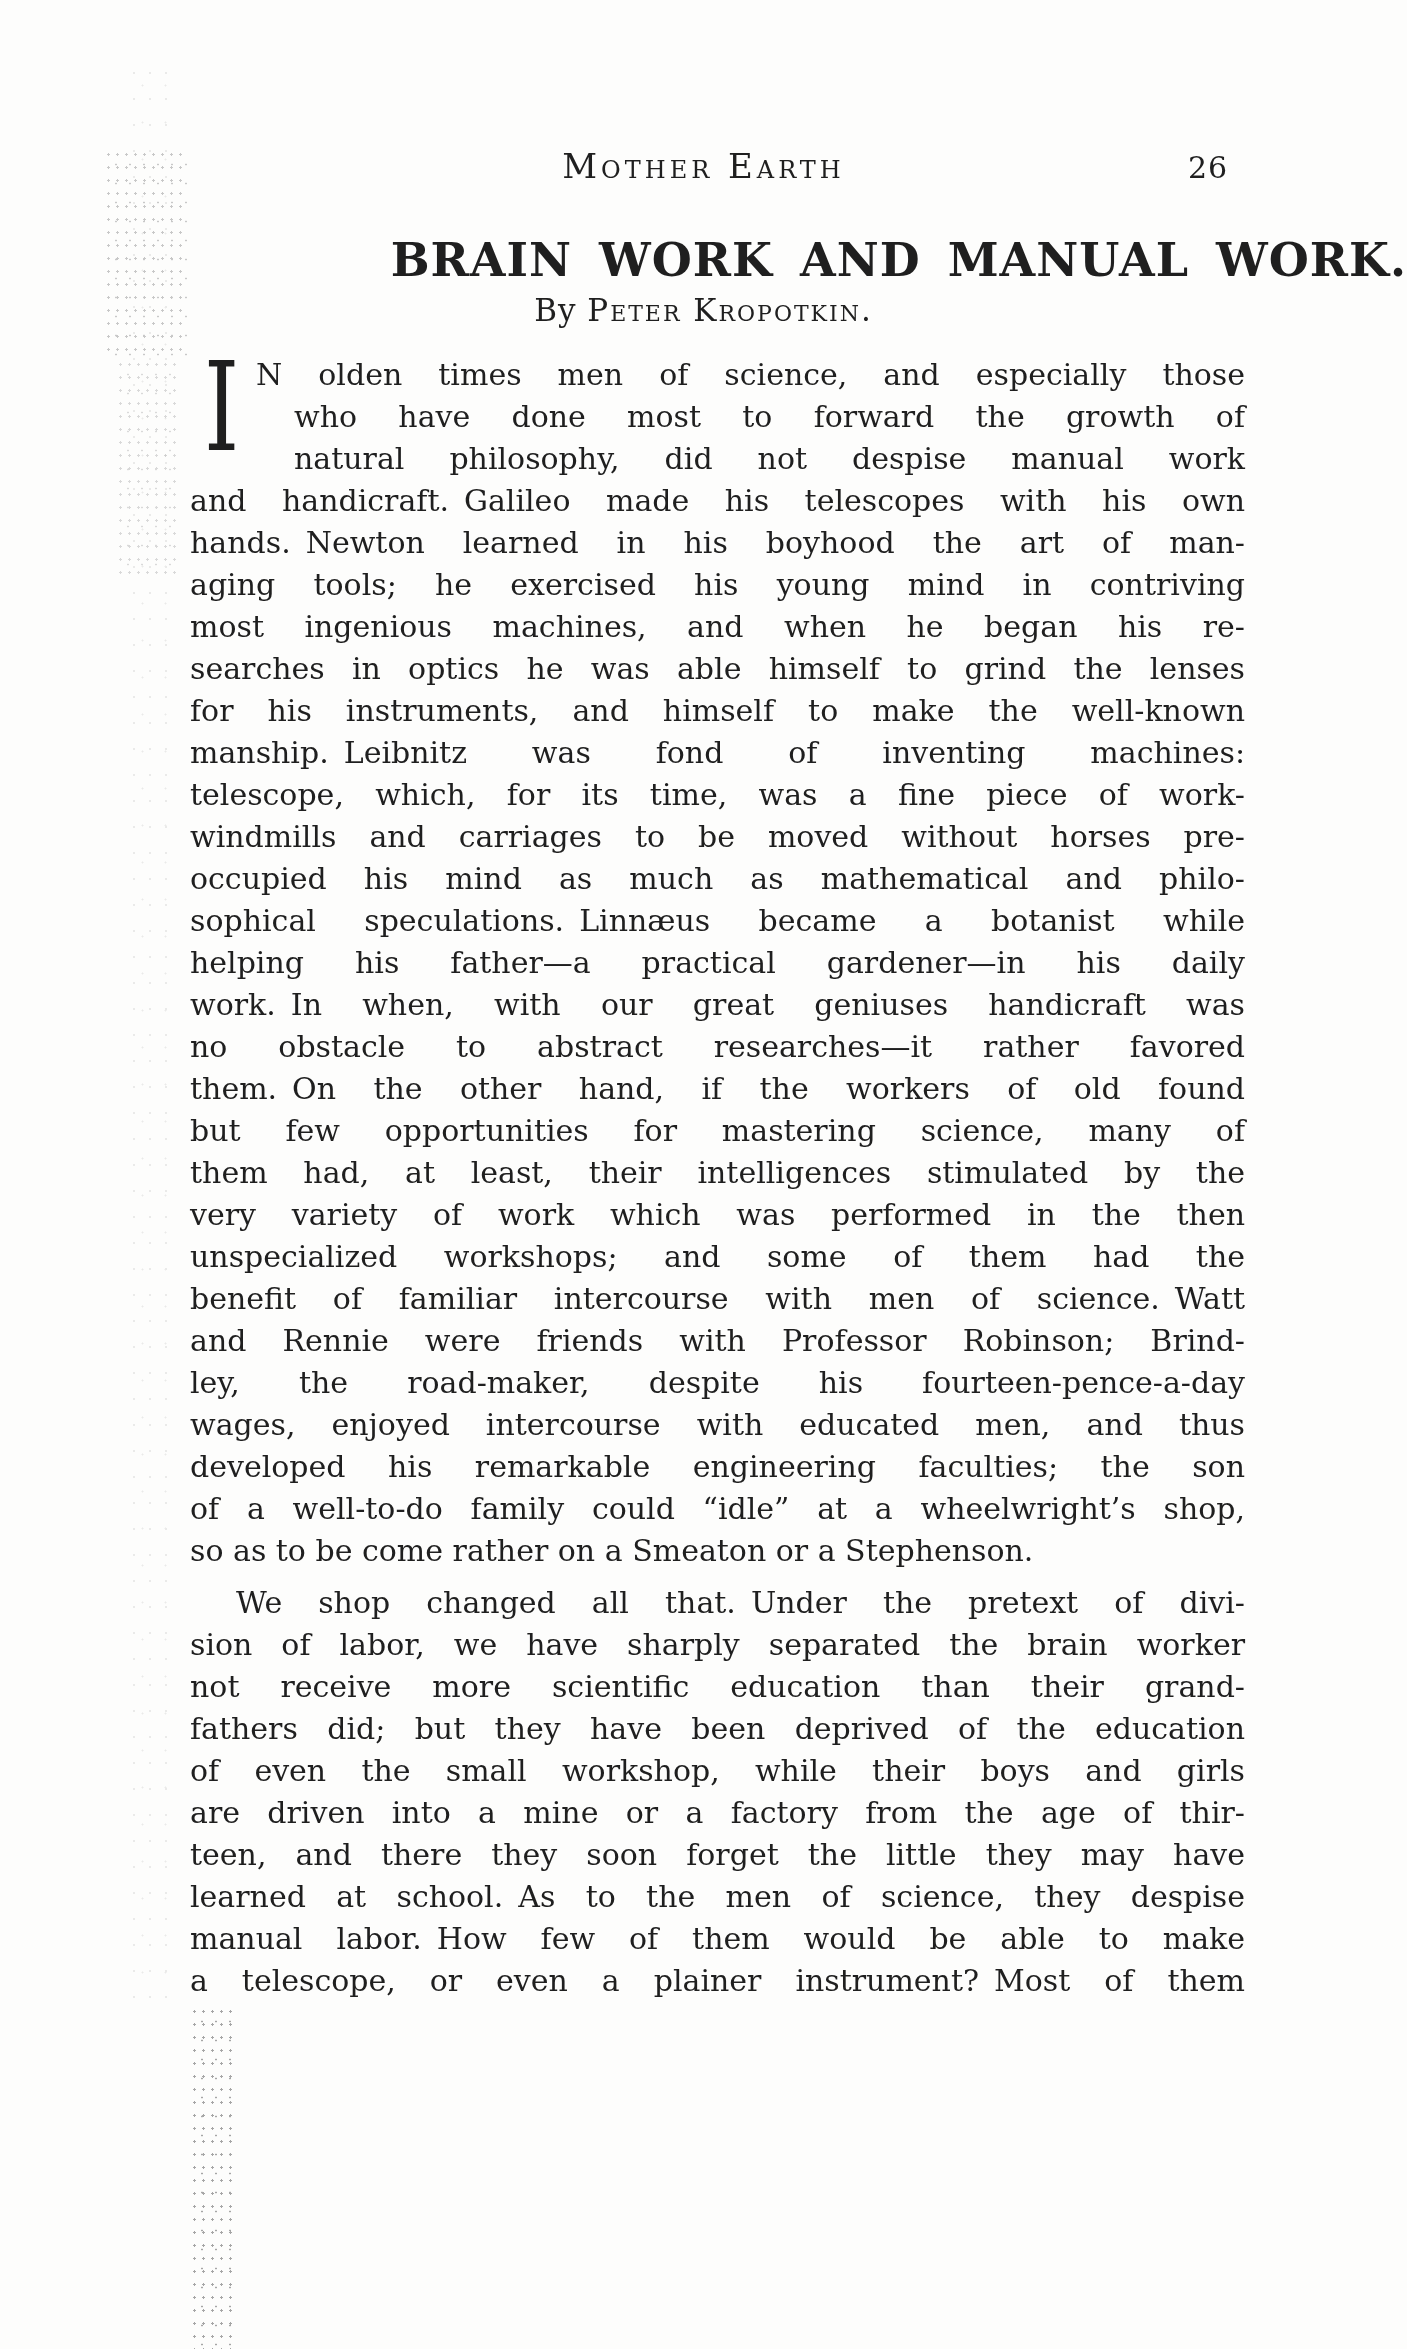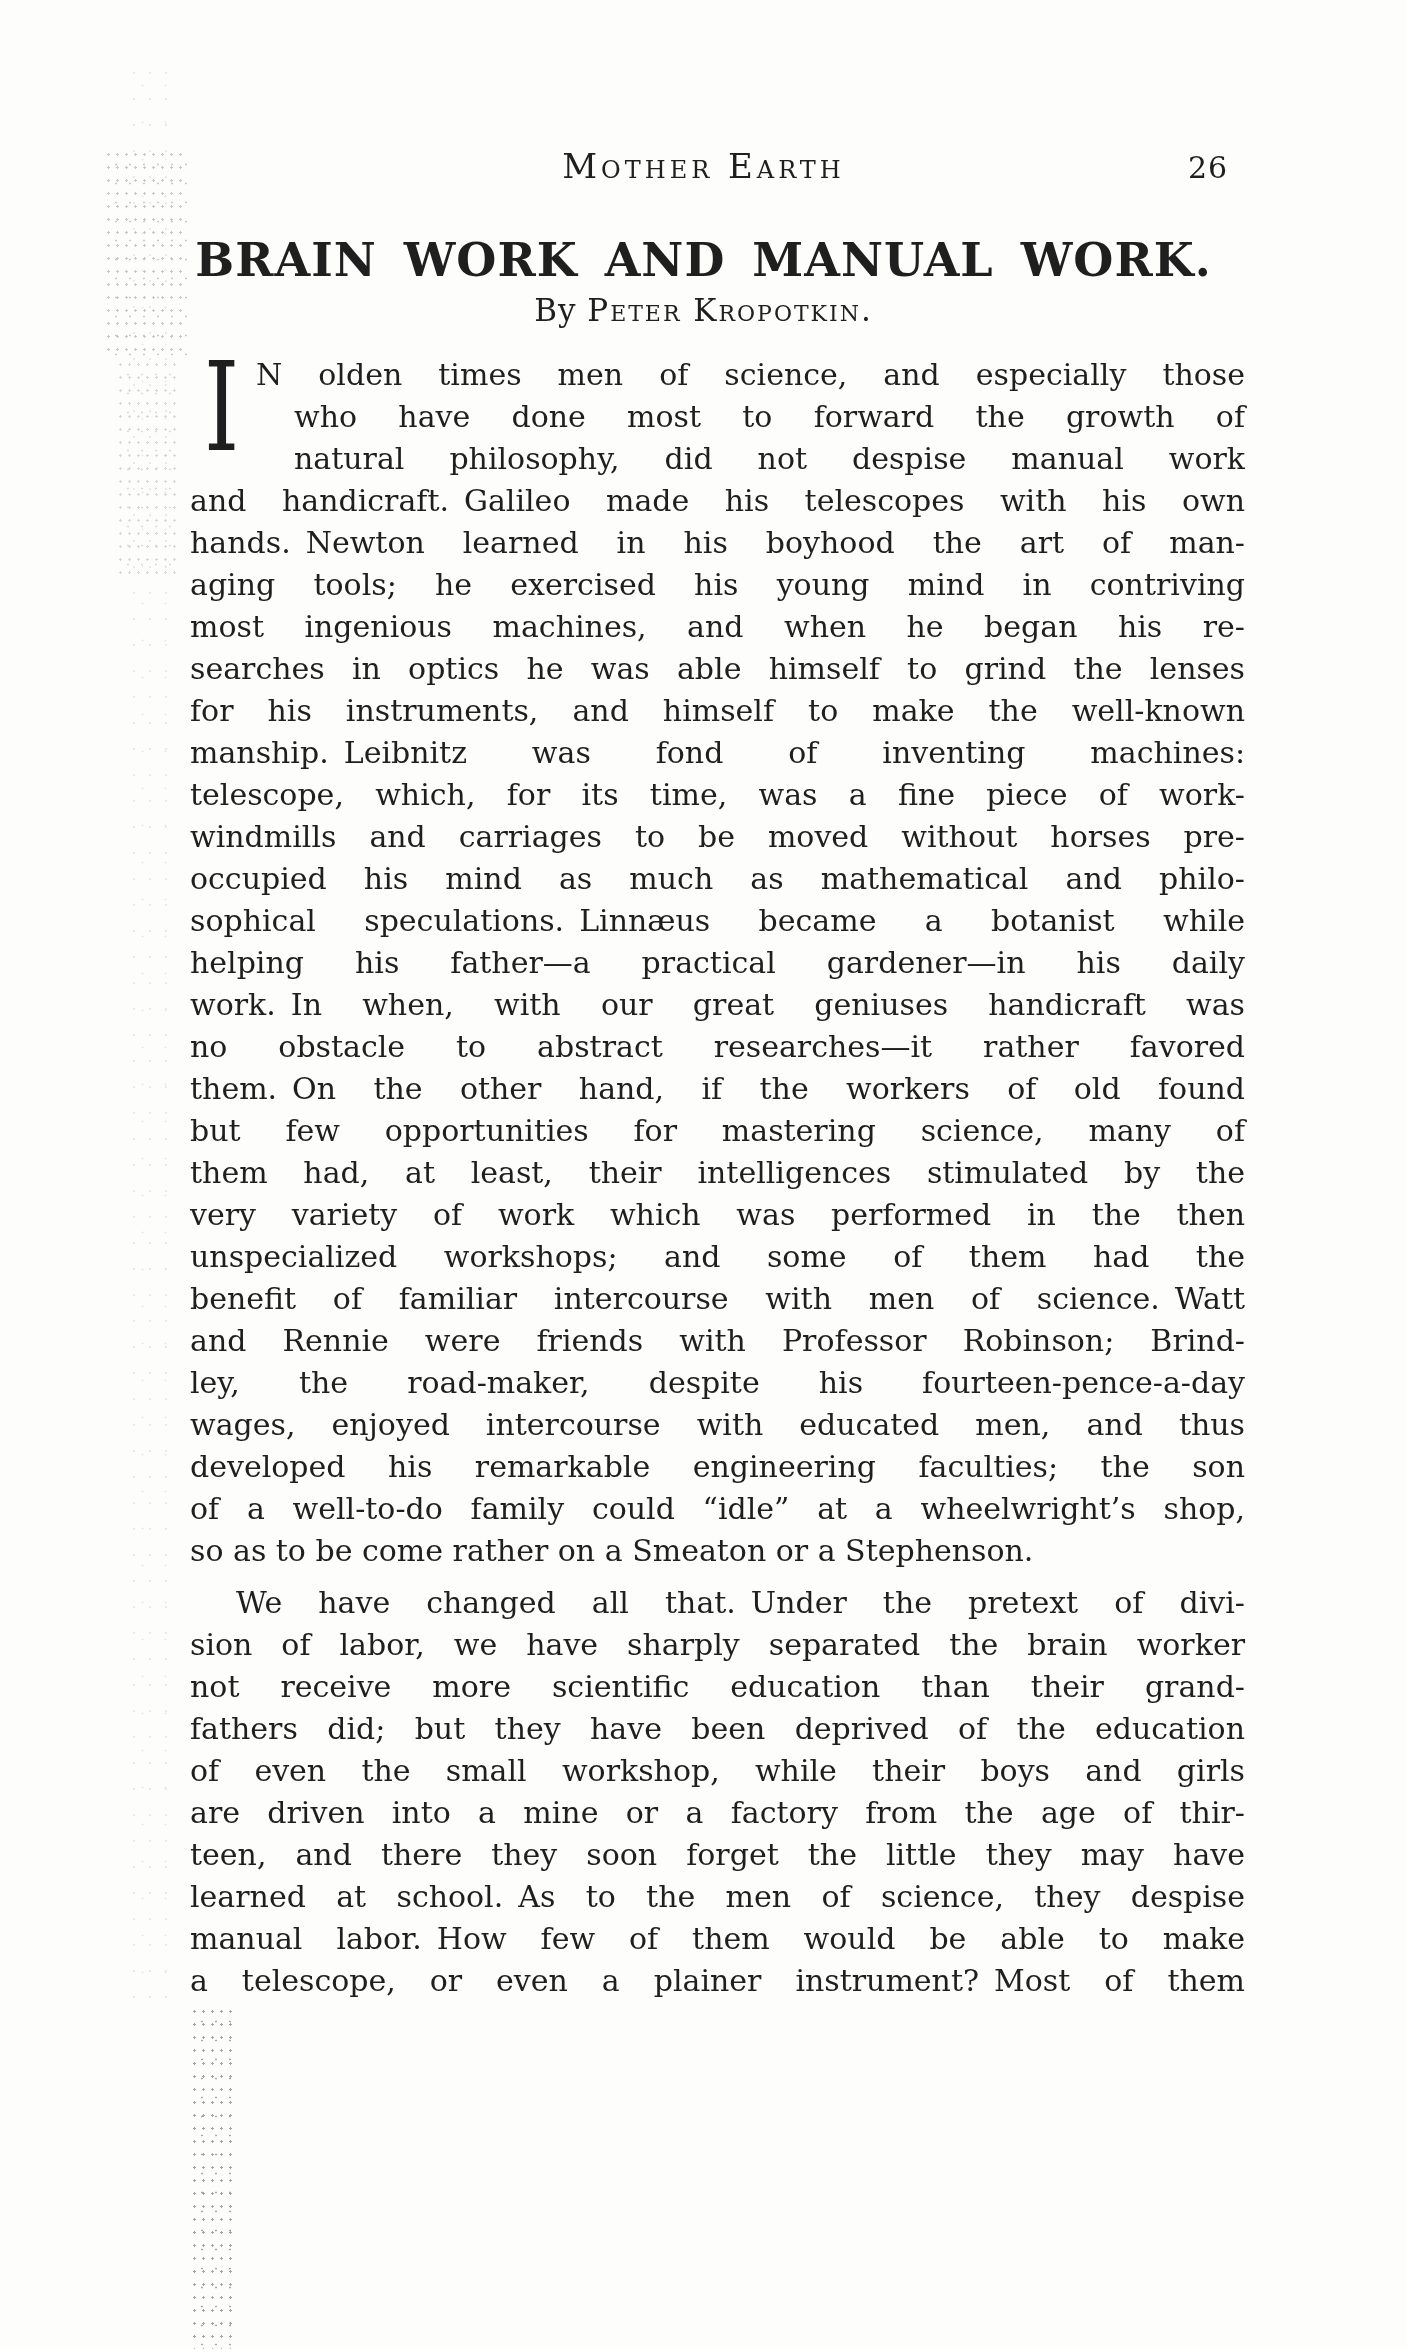--- a/index.html
+++ b/index.html
@@ -33,21 +33,21 @@
     top: 150px;
     left: 1188px;
     font-size: 30px;
     letter-spacing: 1px;
   }
   .article-title {
     position: absolute;
     top: 233px;
     left: 0;
     width: 100%;
-    text-align: center;
+    text-align: right;
     font-size: 46px;
     font-weight: bold;
     letter-spacing: 1px;
     word-spacing: 10px;
   }
   .byline {
     position: absolute;
     top: 292px;
     left: 0;
     width: 100%;
@@ -143,21 +143,21 @@
         <div class="line">unspecialized workshops; and some of them had the</div>
         <div class="line">benefit of familiar intercourse with men of science. Watt</div>
         <div class="line">and Rennie were friends with Professor Robinson; Brind-</div>
         <div class="line">ley, the road-maker, despite his fourteen-pence-a-day</div>
         <div class="line">wages, enjoyed intercourse with educated men, and thus</div>
         <div class="line">developed his remarkable engineering faculties; the son</div>
         <div class="line">of a well-to-do family could “idle” at a wheelwright’s shop,</div>
         <div class="line no-just">so as to be come rather on a Smeaton or a Stephenson.</div>
       </div>
       <div class="para">
-        <div class="line indent">We have changed all that. Under the pretext of divi-</div>
+        <div class="line indent">We shop changed all that. Under the pretext of divi-</div>
         <div class="line">sion of labor, we have sharply separated the brain worker</div>
         <div class="line">not receive more scientific education than their grand-</div>
         <div class="line">fathers did; but they have been deprived of the education</div>
         <div class="line">of even the small workshop, while their boys and girls</div>
         <div class="line">are driven into a mine or a factory from the age of thir-</div>
         <div class="line">teen, and there they soon forget the little they may have</div>
         <div class="line">learned at school. As to the men of science, they despise</div>
         <div class="line">manual labor. How few of them would be able to make</div>
         <div class="line">a telescope, or even a plainer instrument? Most of them</div>
       </div>

